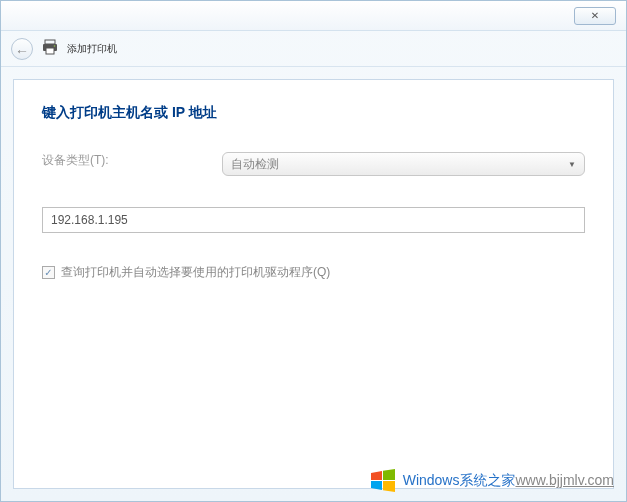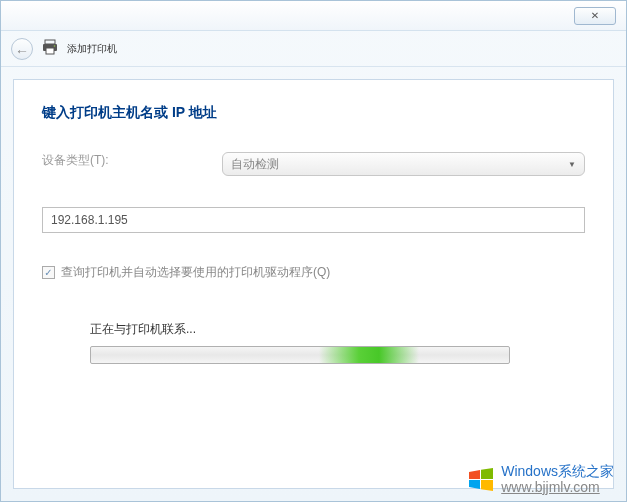--- a/index.html
+++ b/index.html
@@ -169,21 +169,21 @@
       gap: 6px;
     }
     .watermark-logo {
       width: 28px;
       height: 28px;
       position: relative;
     }
     .watermark-logo svg { display: block; }
     .watermark-text {
       display: flex;
-      flex-direction: column;
+      flex-direction: row;
       line-height: 1.1;
     }
     .wm-main { color: #2672c8; font-size: 14px; font-weight: 500; }
     .wm-url { color: #888; font-size: 14px; text-decoration: underline; }
   </style>
 </head>
 <body>
 
 <div class="window">
 
@@ -224,26 +224,20 @@
     </div>
 
 
     <div class="checkbox-row">
       <div class="checkbox">
         <span>✓</span>
       </div>
       <span>查询打印机并自动选择要使用的打印机驱动程序(Q)</span>
     </div>
 
-    <div class="status-row">
-      <div class="status-text">正在与打印机联系...</div>
-      <div class="progress-bar">
-        <div class="progress-chunk"></div>
-      </div>
-    </div>
   </div>
 
   <div class="watermark">
     <div class="watermark-logo">
       <svg width="28" height="28" viewBox="0 0 28 28">
         <path d="M2 6 L13 4 L13 13 L2 13 Z" fill="#f25022"></path>
         <path d="M14 3.8 L26 2 L26 13 L14 13 Z" fill="#7fba00"></path>
         <path d="M2 14 L13 14 L13 23 L2 21 Z" fill="#00a4ef"></path>
         <path d="M14 14 L26 14 L26 25 L14 23.2 Z" fill="#ffb900"></path>
       </svg>

